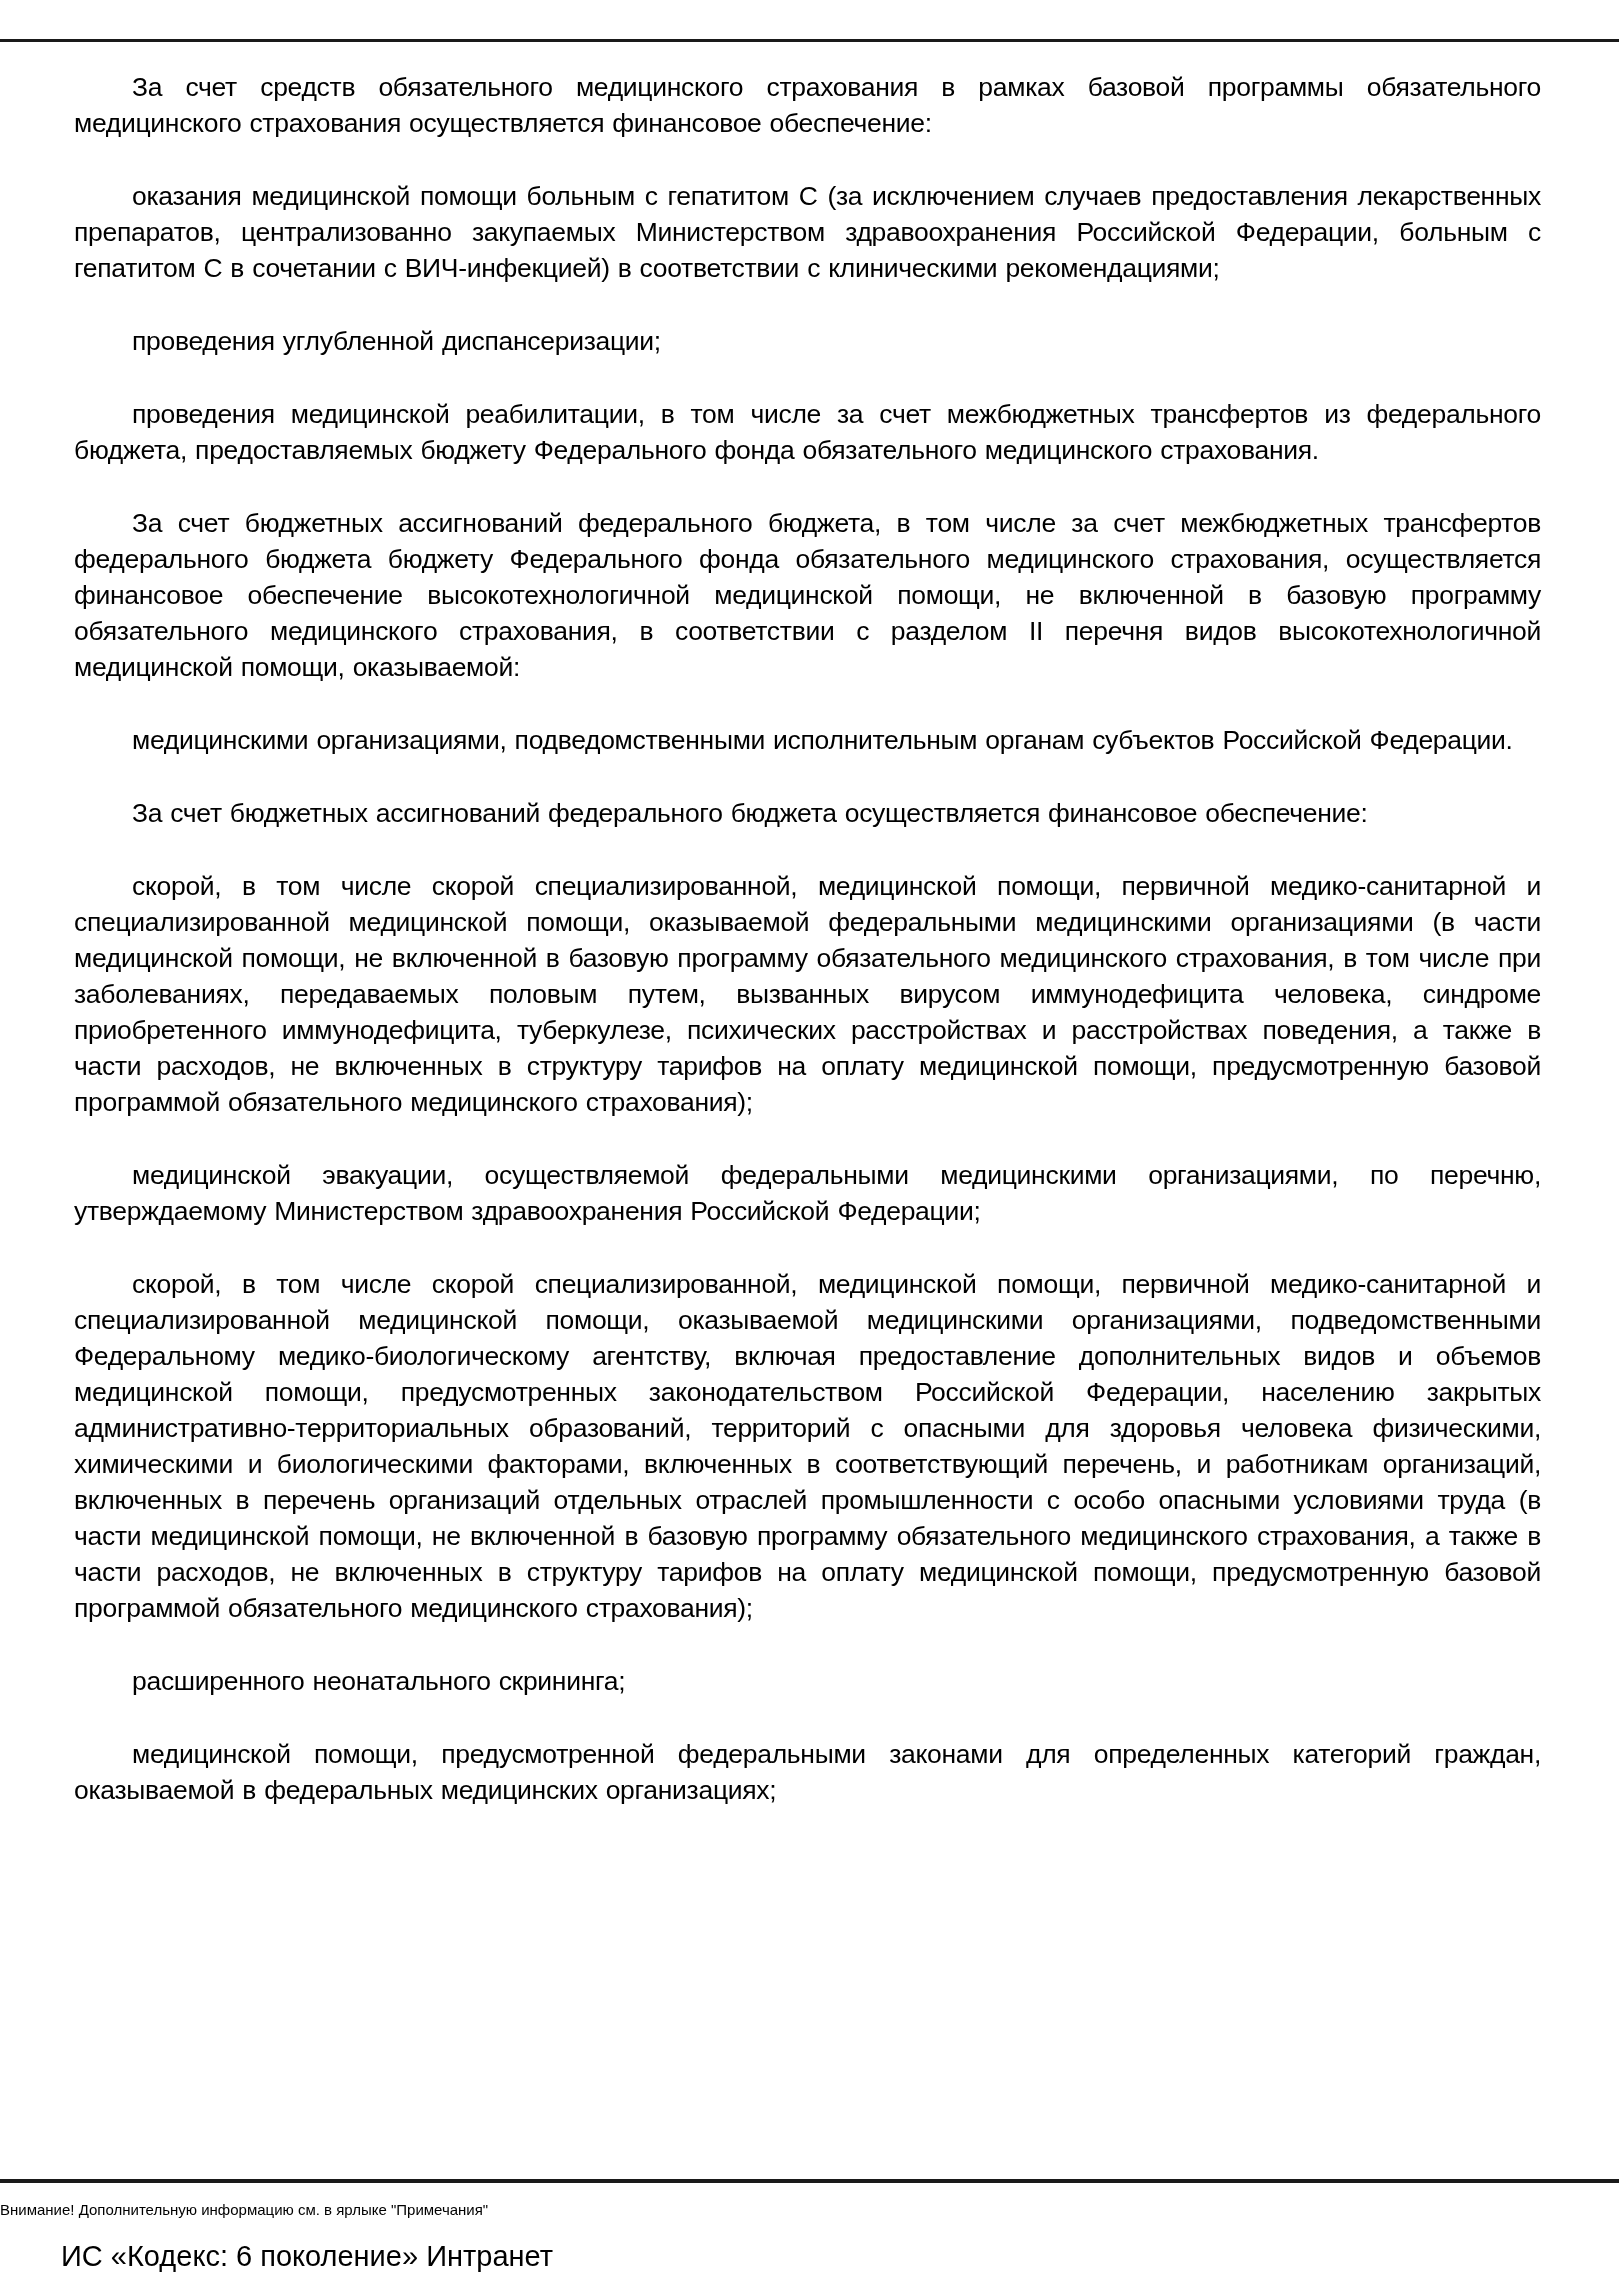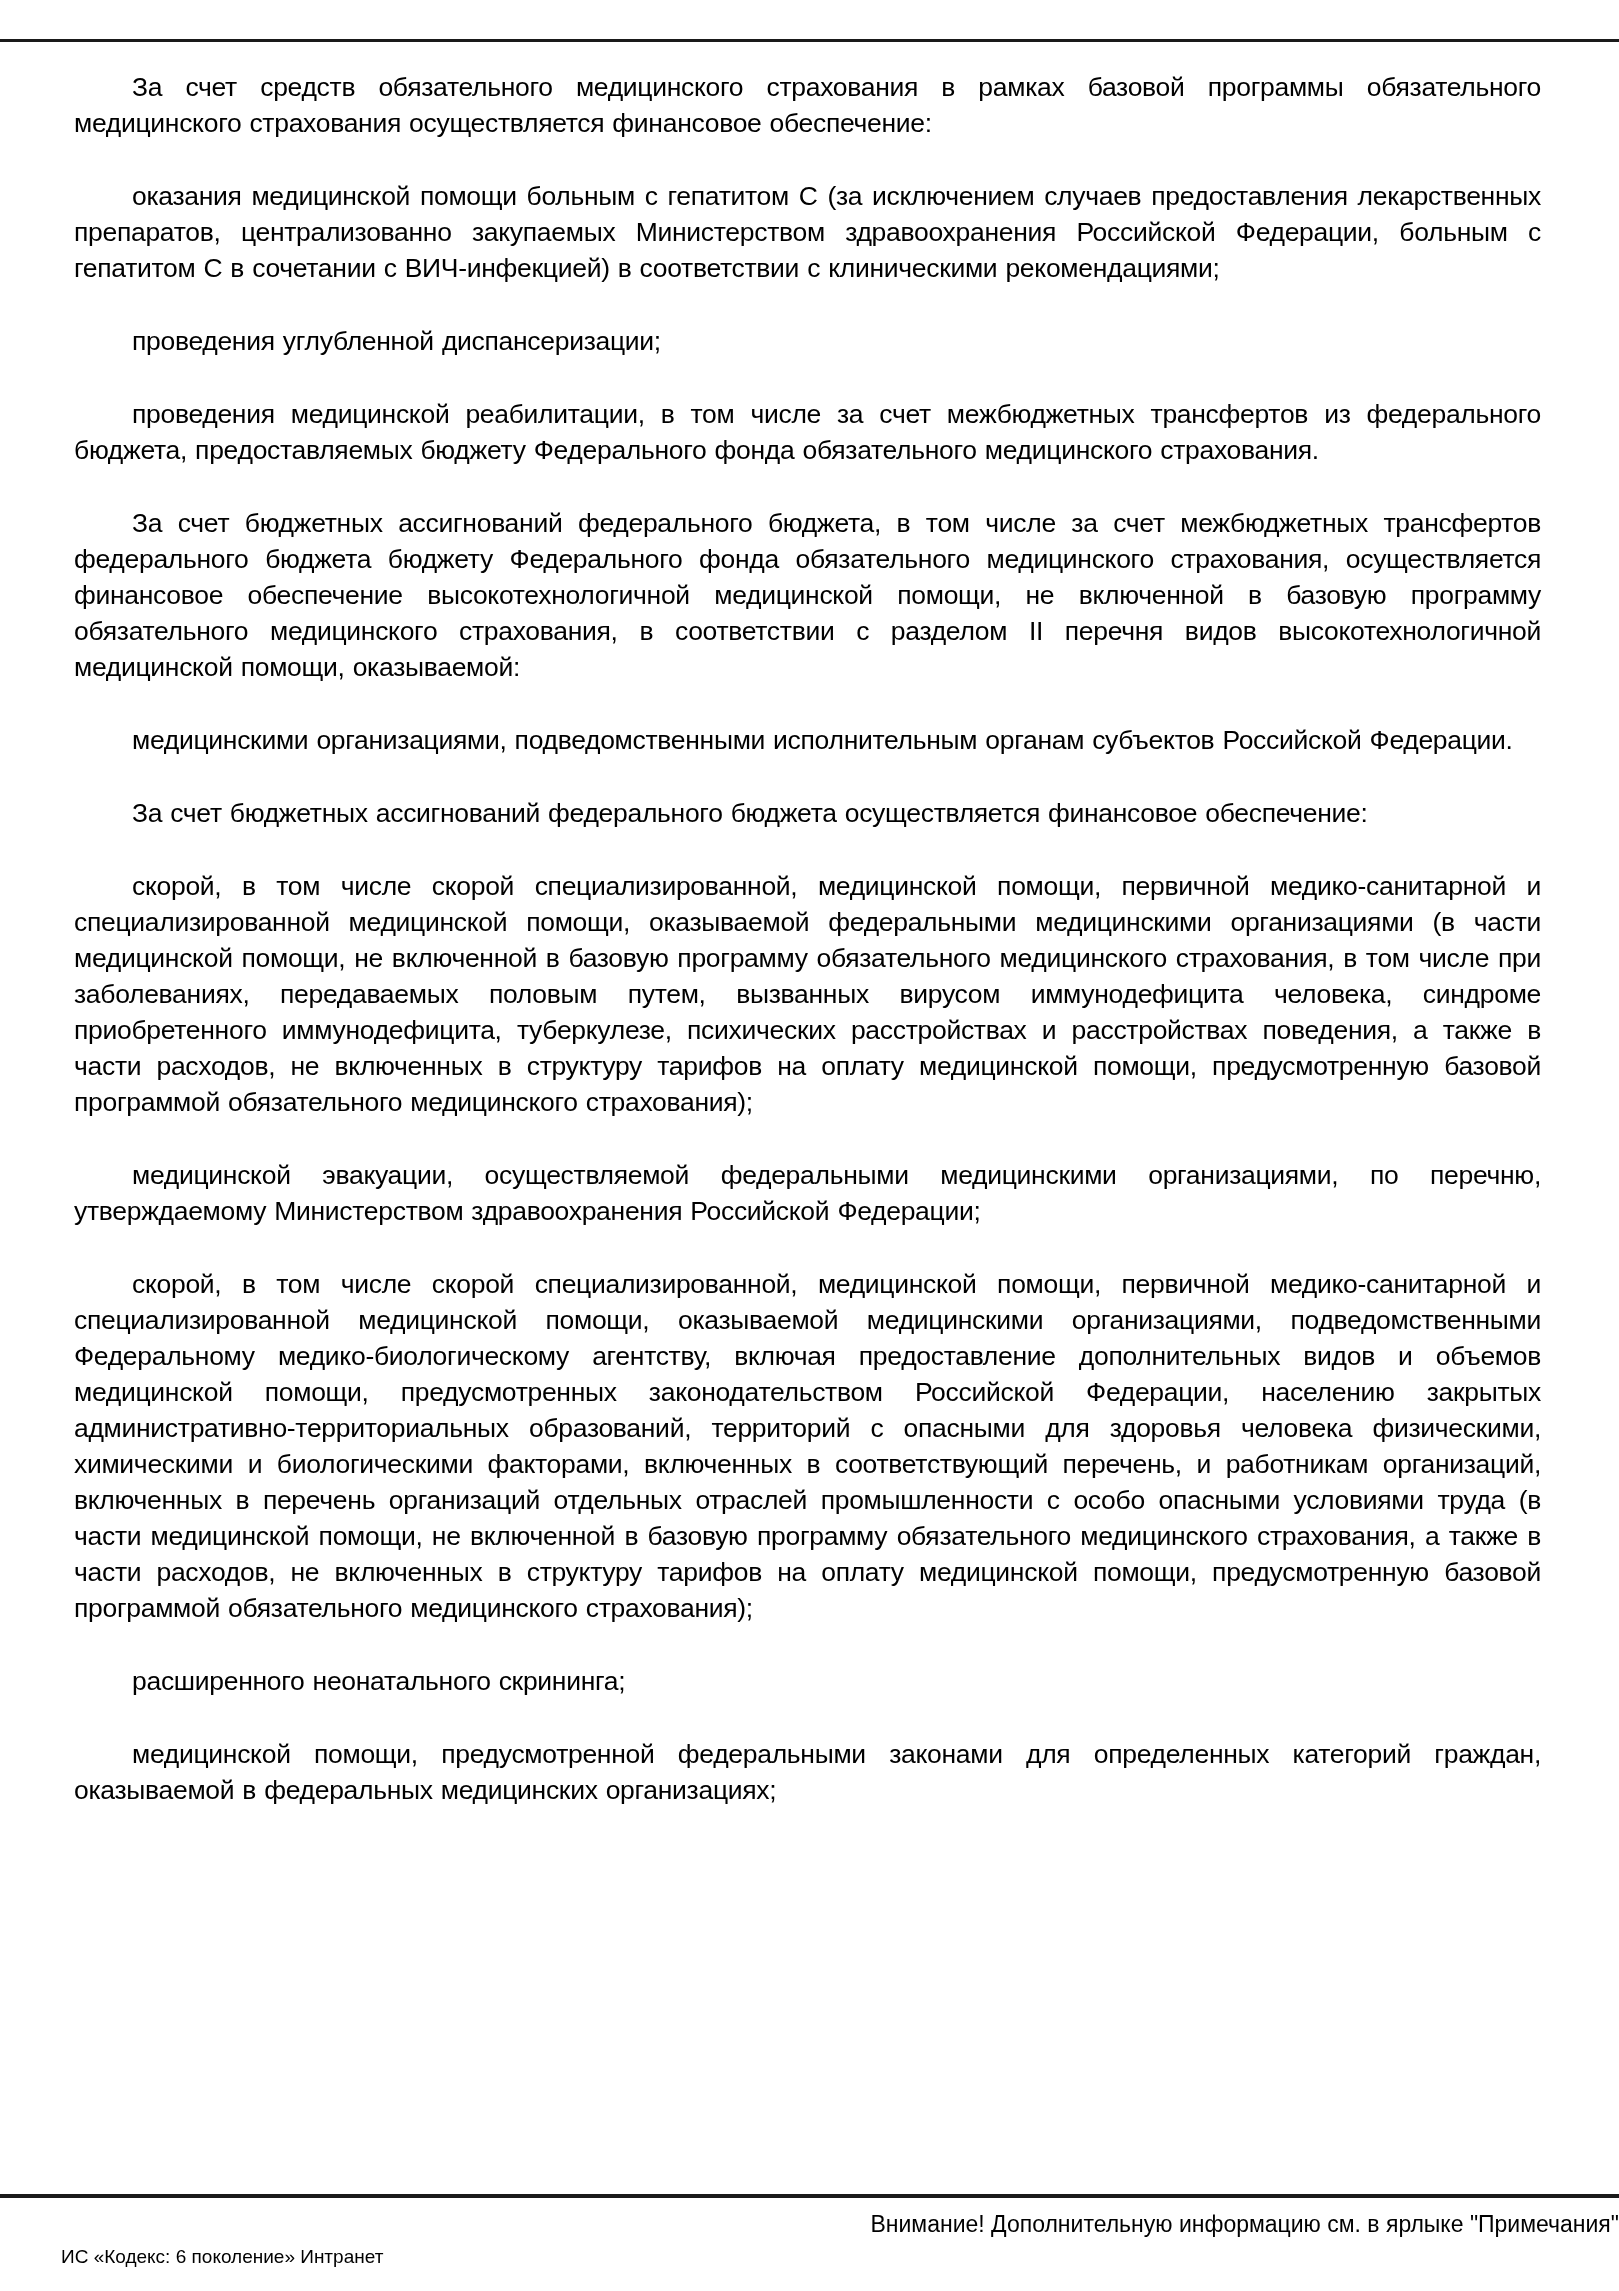--- a/index.html
+++ b/index.html
@@ -43,30 +43,29 @@
     line-height: 36px;
     text-align: justify;
     text-indent: 58px;
     margin-bottom: 37px;
     letter-spacing: -0.3px;
     word-spacing: 1px;
   }
   
   .doc-footer { position: absolute; left: 0; bottom: 0; width: 100%; }
   .notice {
-    text-align: right;
     margin-top: 12.7px;
-    font-size: 23px;
+    font-size: 15px;
     line-height: 27.4px;
   }
   .source {
     padding-left: 61px;
-    margin-top: 5px;
+    margin-top: 20px;
     margin-bottom: 21.6px;
-    font-size: 19px;
+    font-size: 29px;
     line-height: 27.4px;
   }
 </style>
 </head>
 <body>
 
 <header class="doc-header">
 </header>
 
 <div class="rule rule-header"></div>

